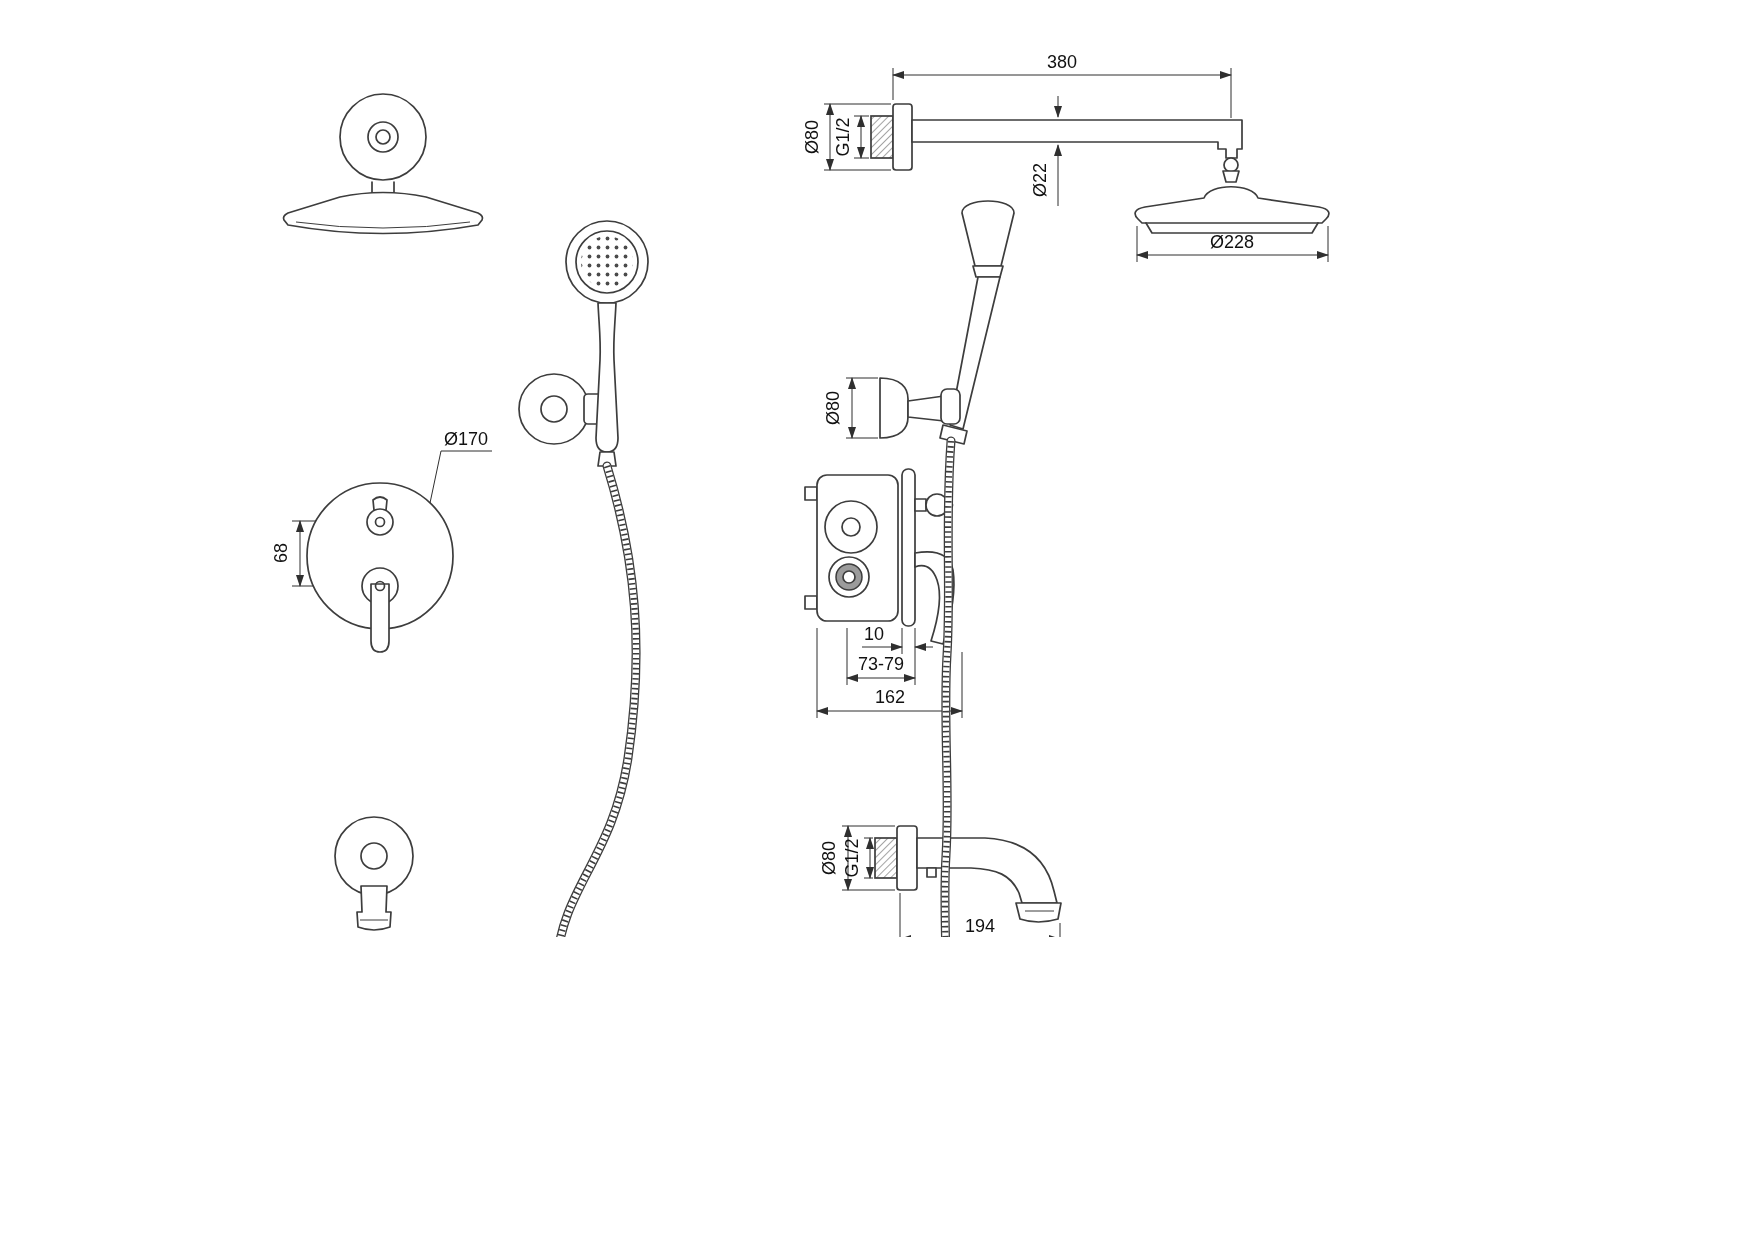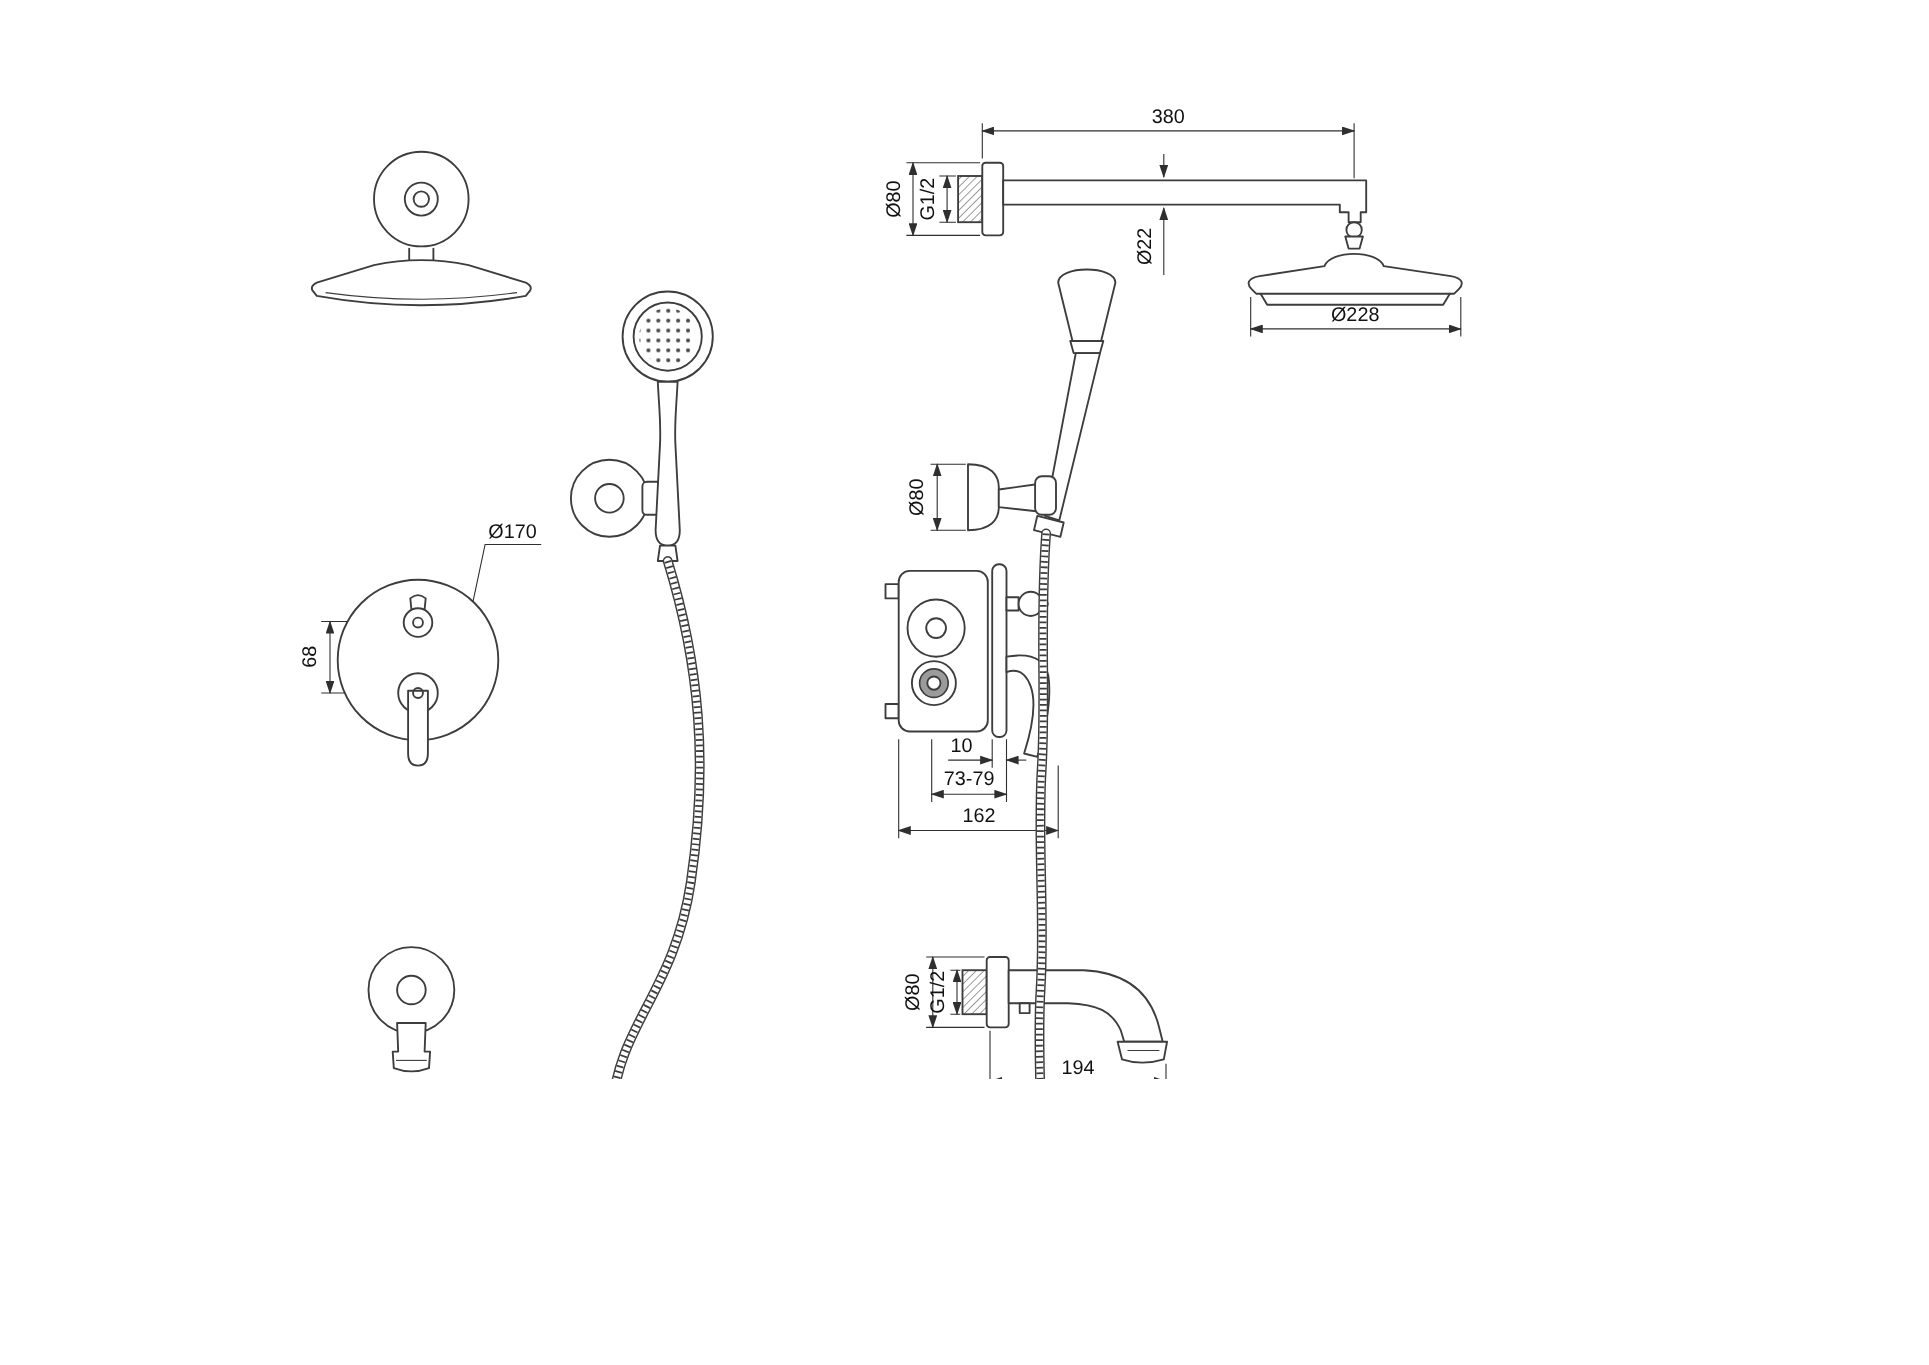--- a/index.html
+++ b/index.html
@@ -1,16 +1,16 @@
 <!DOCTYPE html>
 <html><head>
 <meta charset="utf-8">
 <style>
   html,body { margin:0; padding:0; background:#ffffff; }
-  .stage { width:1754px; height:937px; background:#ffffff; position:relative;margin-top:44px; }
+  .stage { width:1754px; height:937px; background:#ffffff; position:relative; }
   svg { display:block; }
   .ln  { fill:none; stroke:#3d3d3d; stroke-width:1.7; stroke-linejoin:round; stroke-linecap:round; }
   .lnf { fill:#ffffff; stroke:#3d3d3d; stroke-width:1.7; stroke-linejoin:round; }
   .thin{ fill:none; stroke:#3d3d3d; stroke-width:1; }
   .dim { fill:none; stroke:#2f2f2f; stroke-width:1; }
   .dimtxt { font-family:"Liberation Sans", sans-serif; font-size:18px; fill:#111111; text-anchor:middle; }
   .h1 { fill:none; stroke:#3d3d3d; stroke-width:9; stroke-linecap:round; }
   .h2 { fill:none; stroke:#ffffff; stroke-width:6.4; stroke-linecap:round; }
   .h3 { fill:none; stroke:#3d3d3d; stroke-width:6.4; stroke-dasharray:1.6 3.4; }
 </style>

